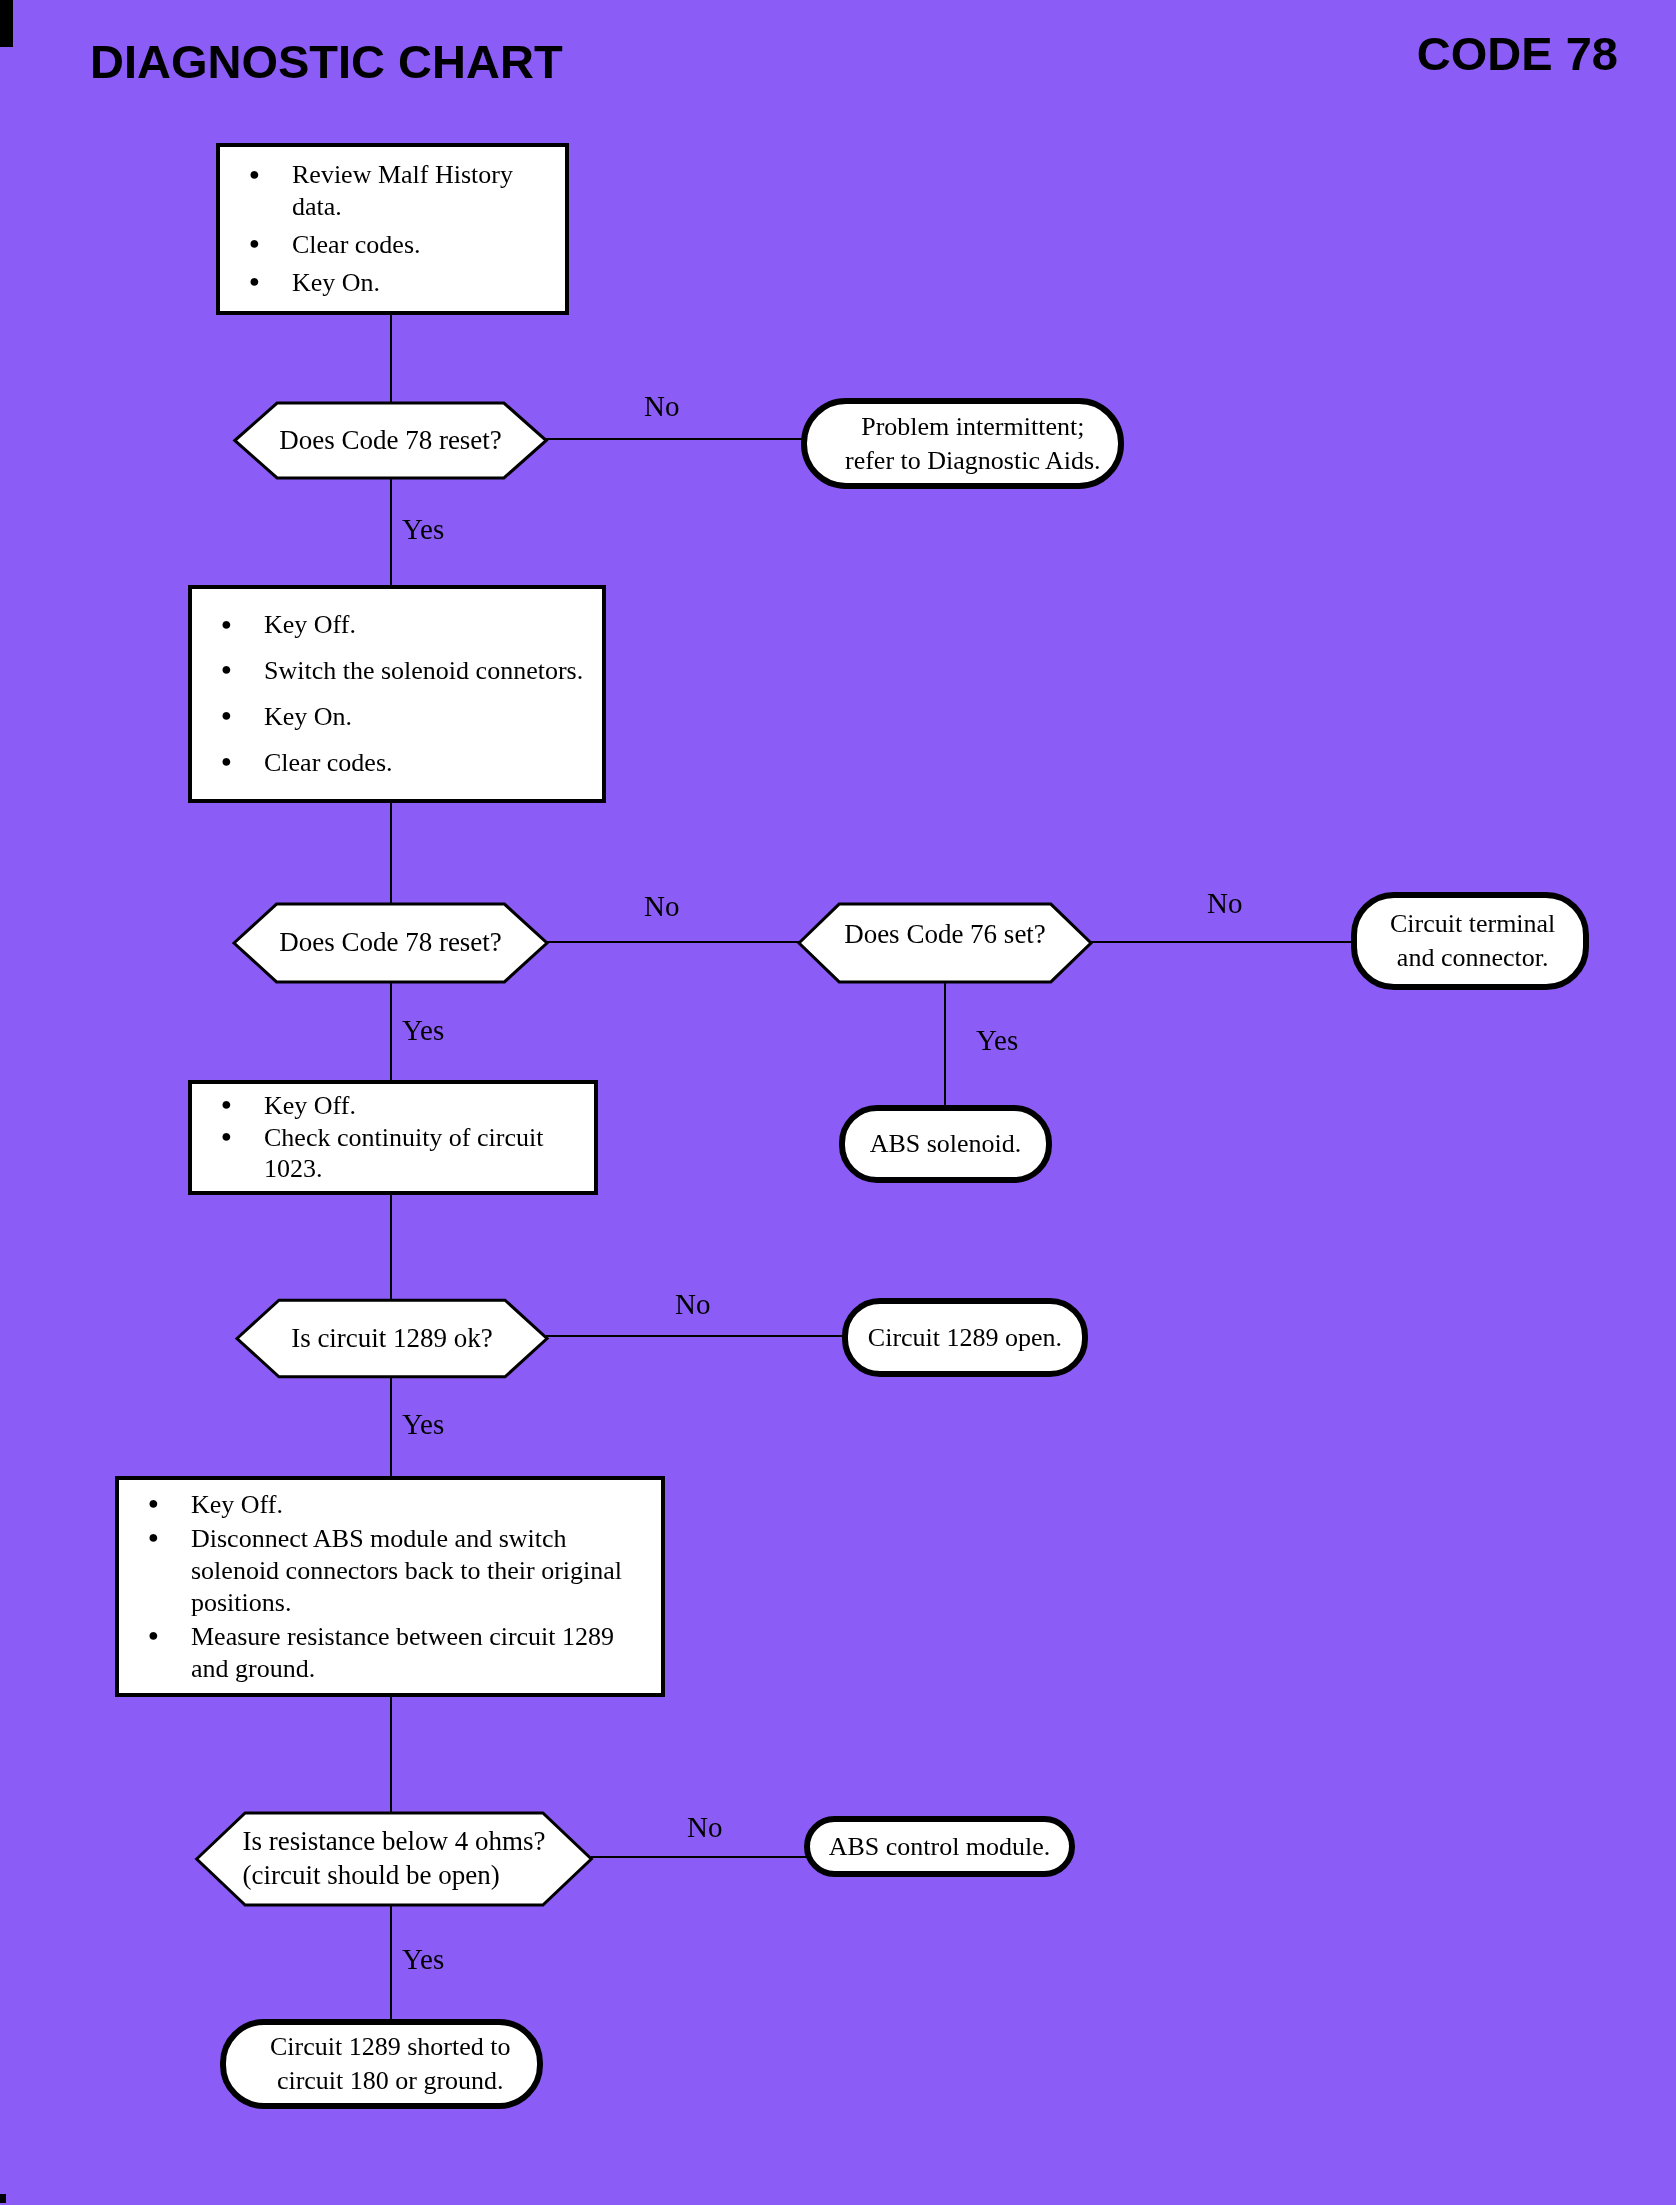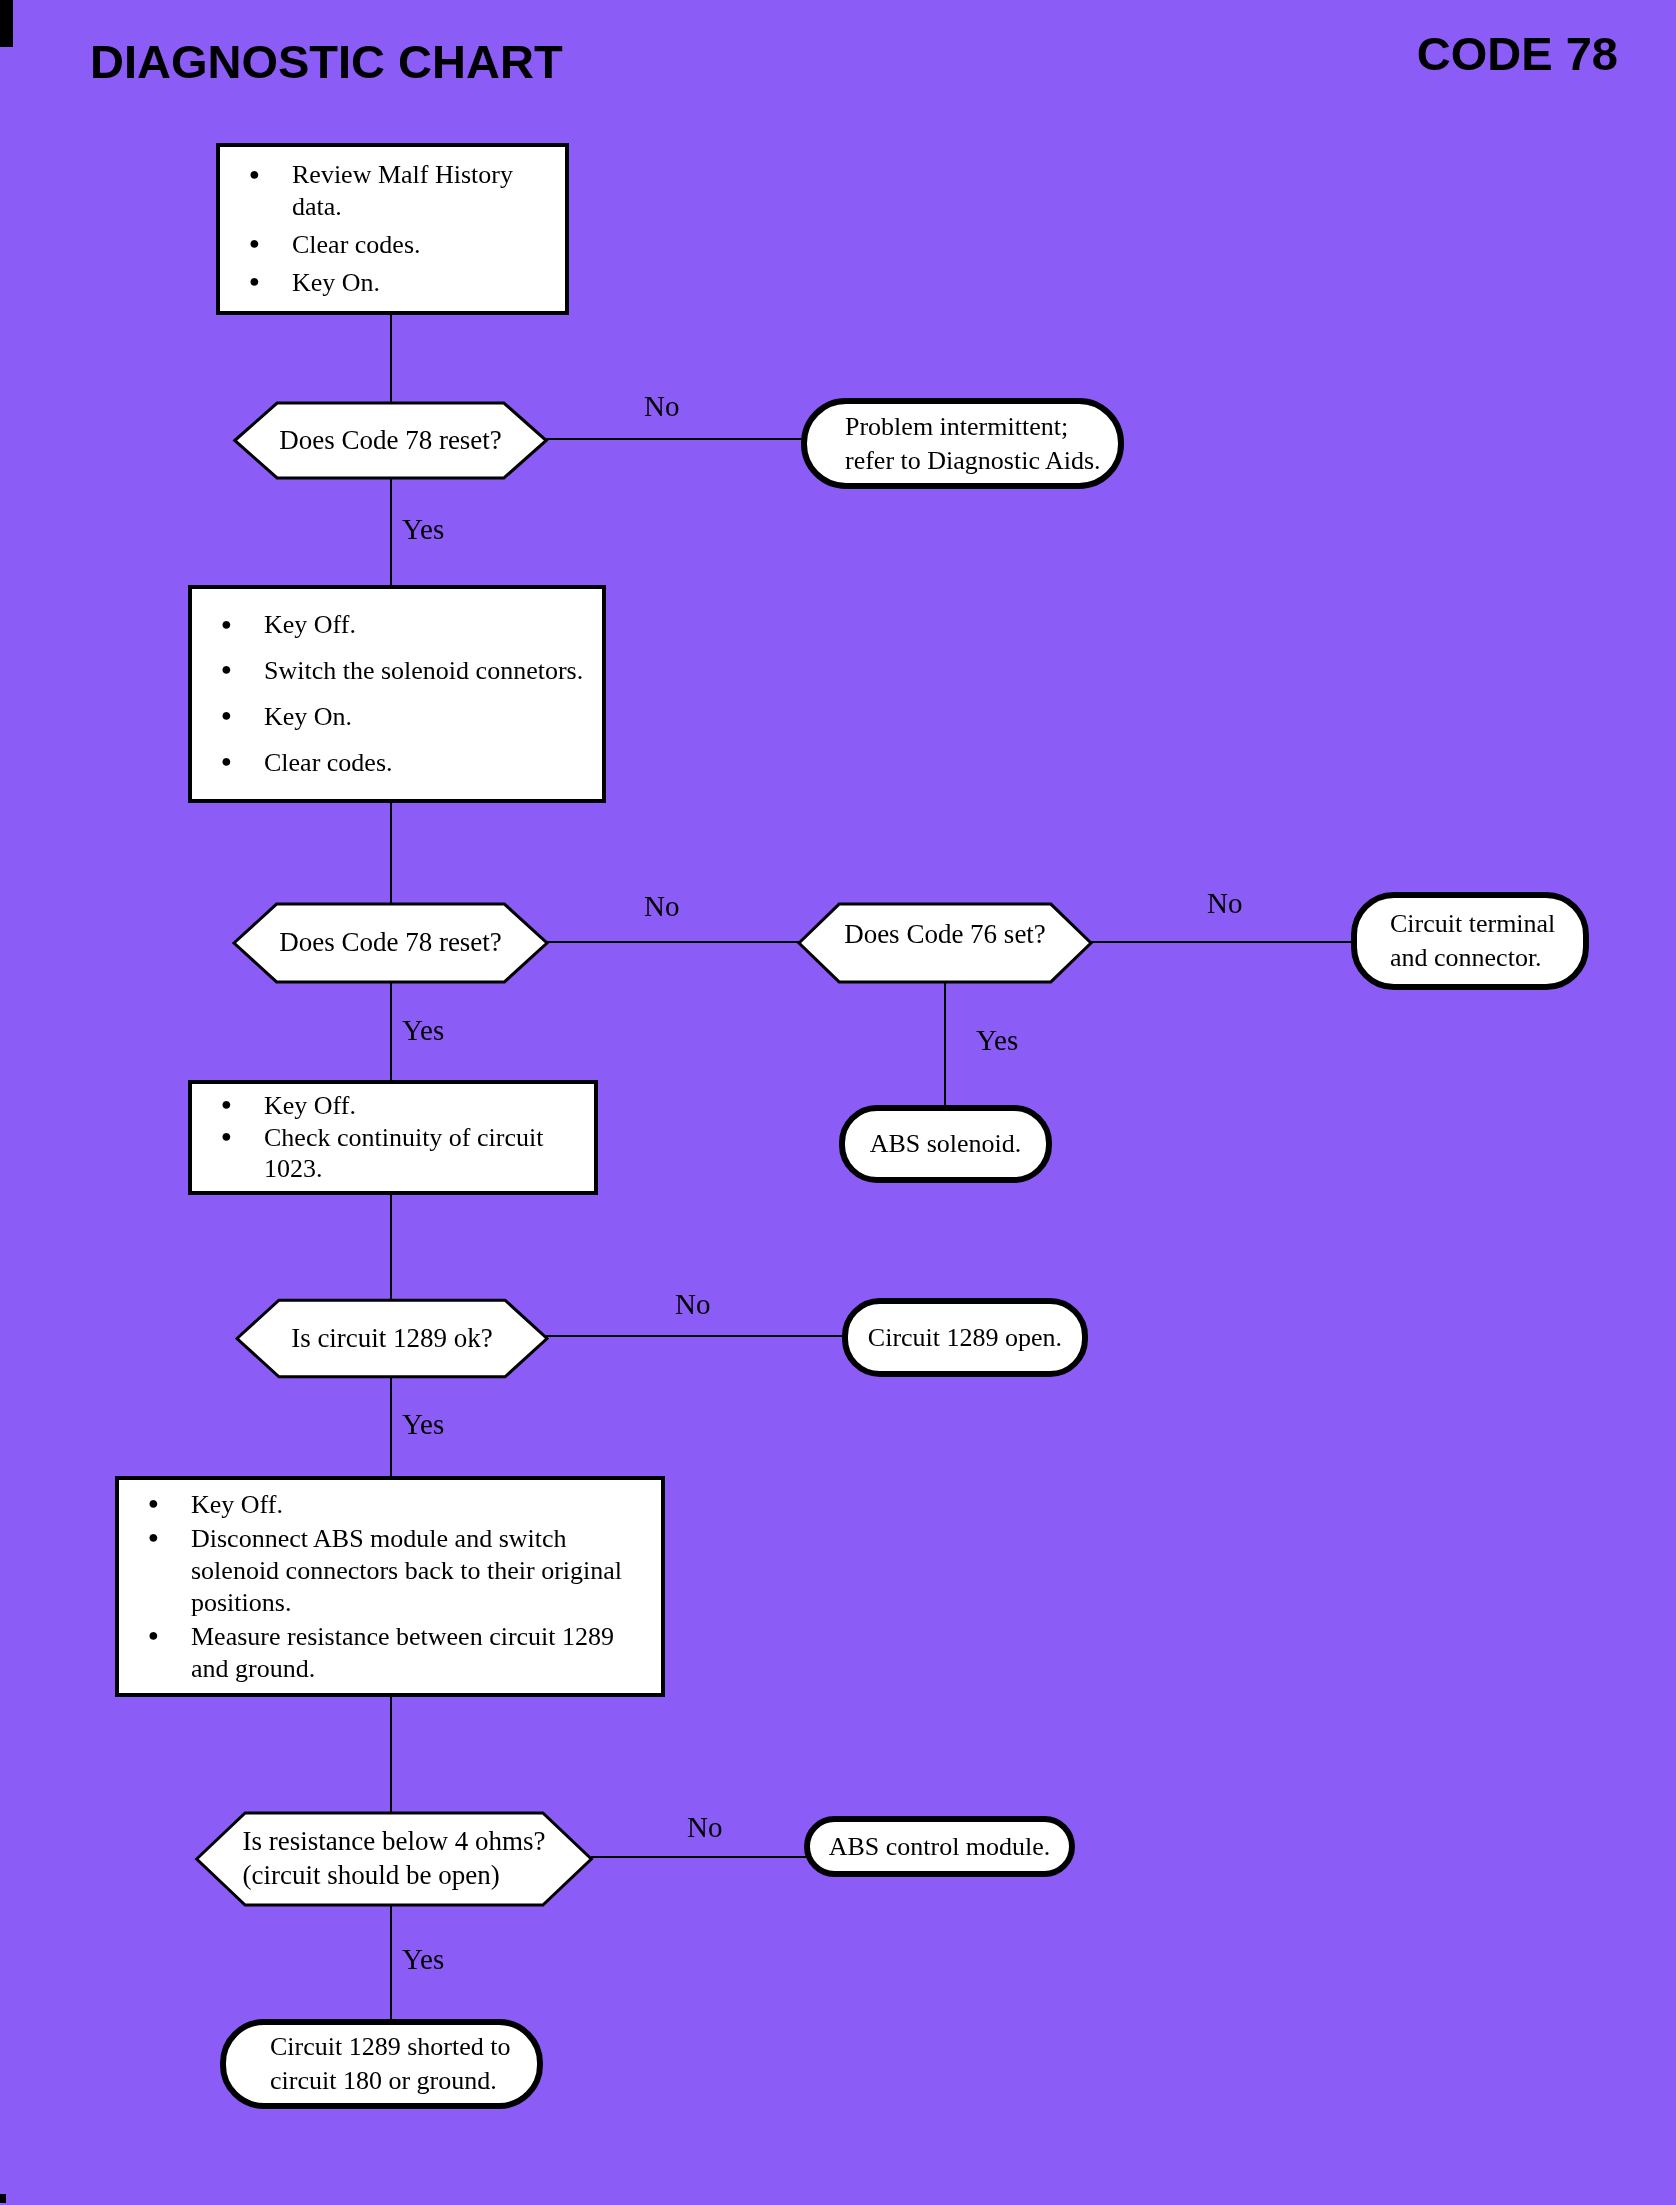--- a/index.html
+++ b/index.html
@@ -13,21 +13,21 @@
   .bullet-row{display:flex;align-items:flex-start;font-size:26px;line-height:1.22;}
   .dot{flex:0 0 43px;font-size:18px;padding-top:4.3px;}
   .hexwrap{position:absolute;}
   .hexwrap svg{position:absolute;left:0;top:0;overflow:visible;display:block;}
   .hexlabel{position:absolute;left:0;top:0;right:0;bottom:0;display:flex;align-items:center;justify-content:center;
             font-size:27px;line-height:1.25;text-align:center;}
   .hexlabel .multiline{text-align:left;}
   .terminal{position:absolute;box-sizing:border-box;background:#fff;border:6.7px solid #000;
             display:flex;align-items:center;font-size:26px;line-height:1.3;}
   .terminal.centertxt{justify-content:center;text-align:center;}
-  .terminal .inner{text-align:left;}
+  .terminal .inner{text-align:center;}
   .linev{position:absolute;width:2.4px;background:#000;}
   .lineh{position:absolute;height:2.4px;background:#000;}
   .elabel{position:absolute;font-size:29px;line-height:1;white-space:nowrap;}
   .artifact{position:absolute;background:#000;}
 </style>
 </head>
 <body>
 
 <div class="page">
 

